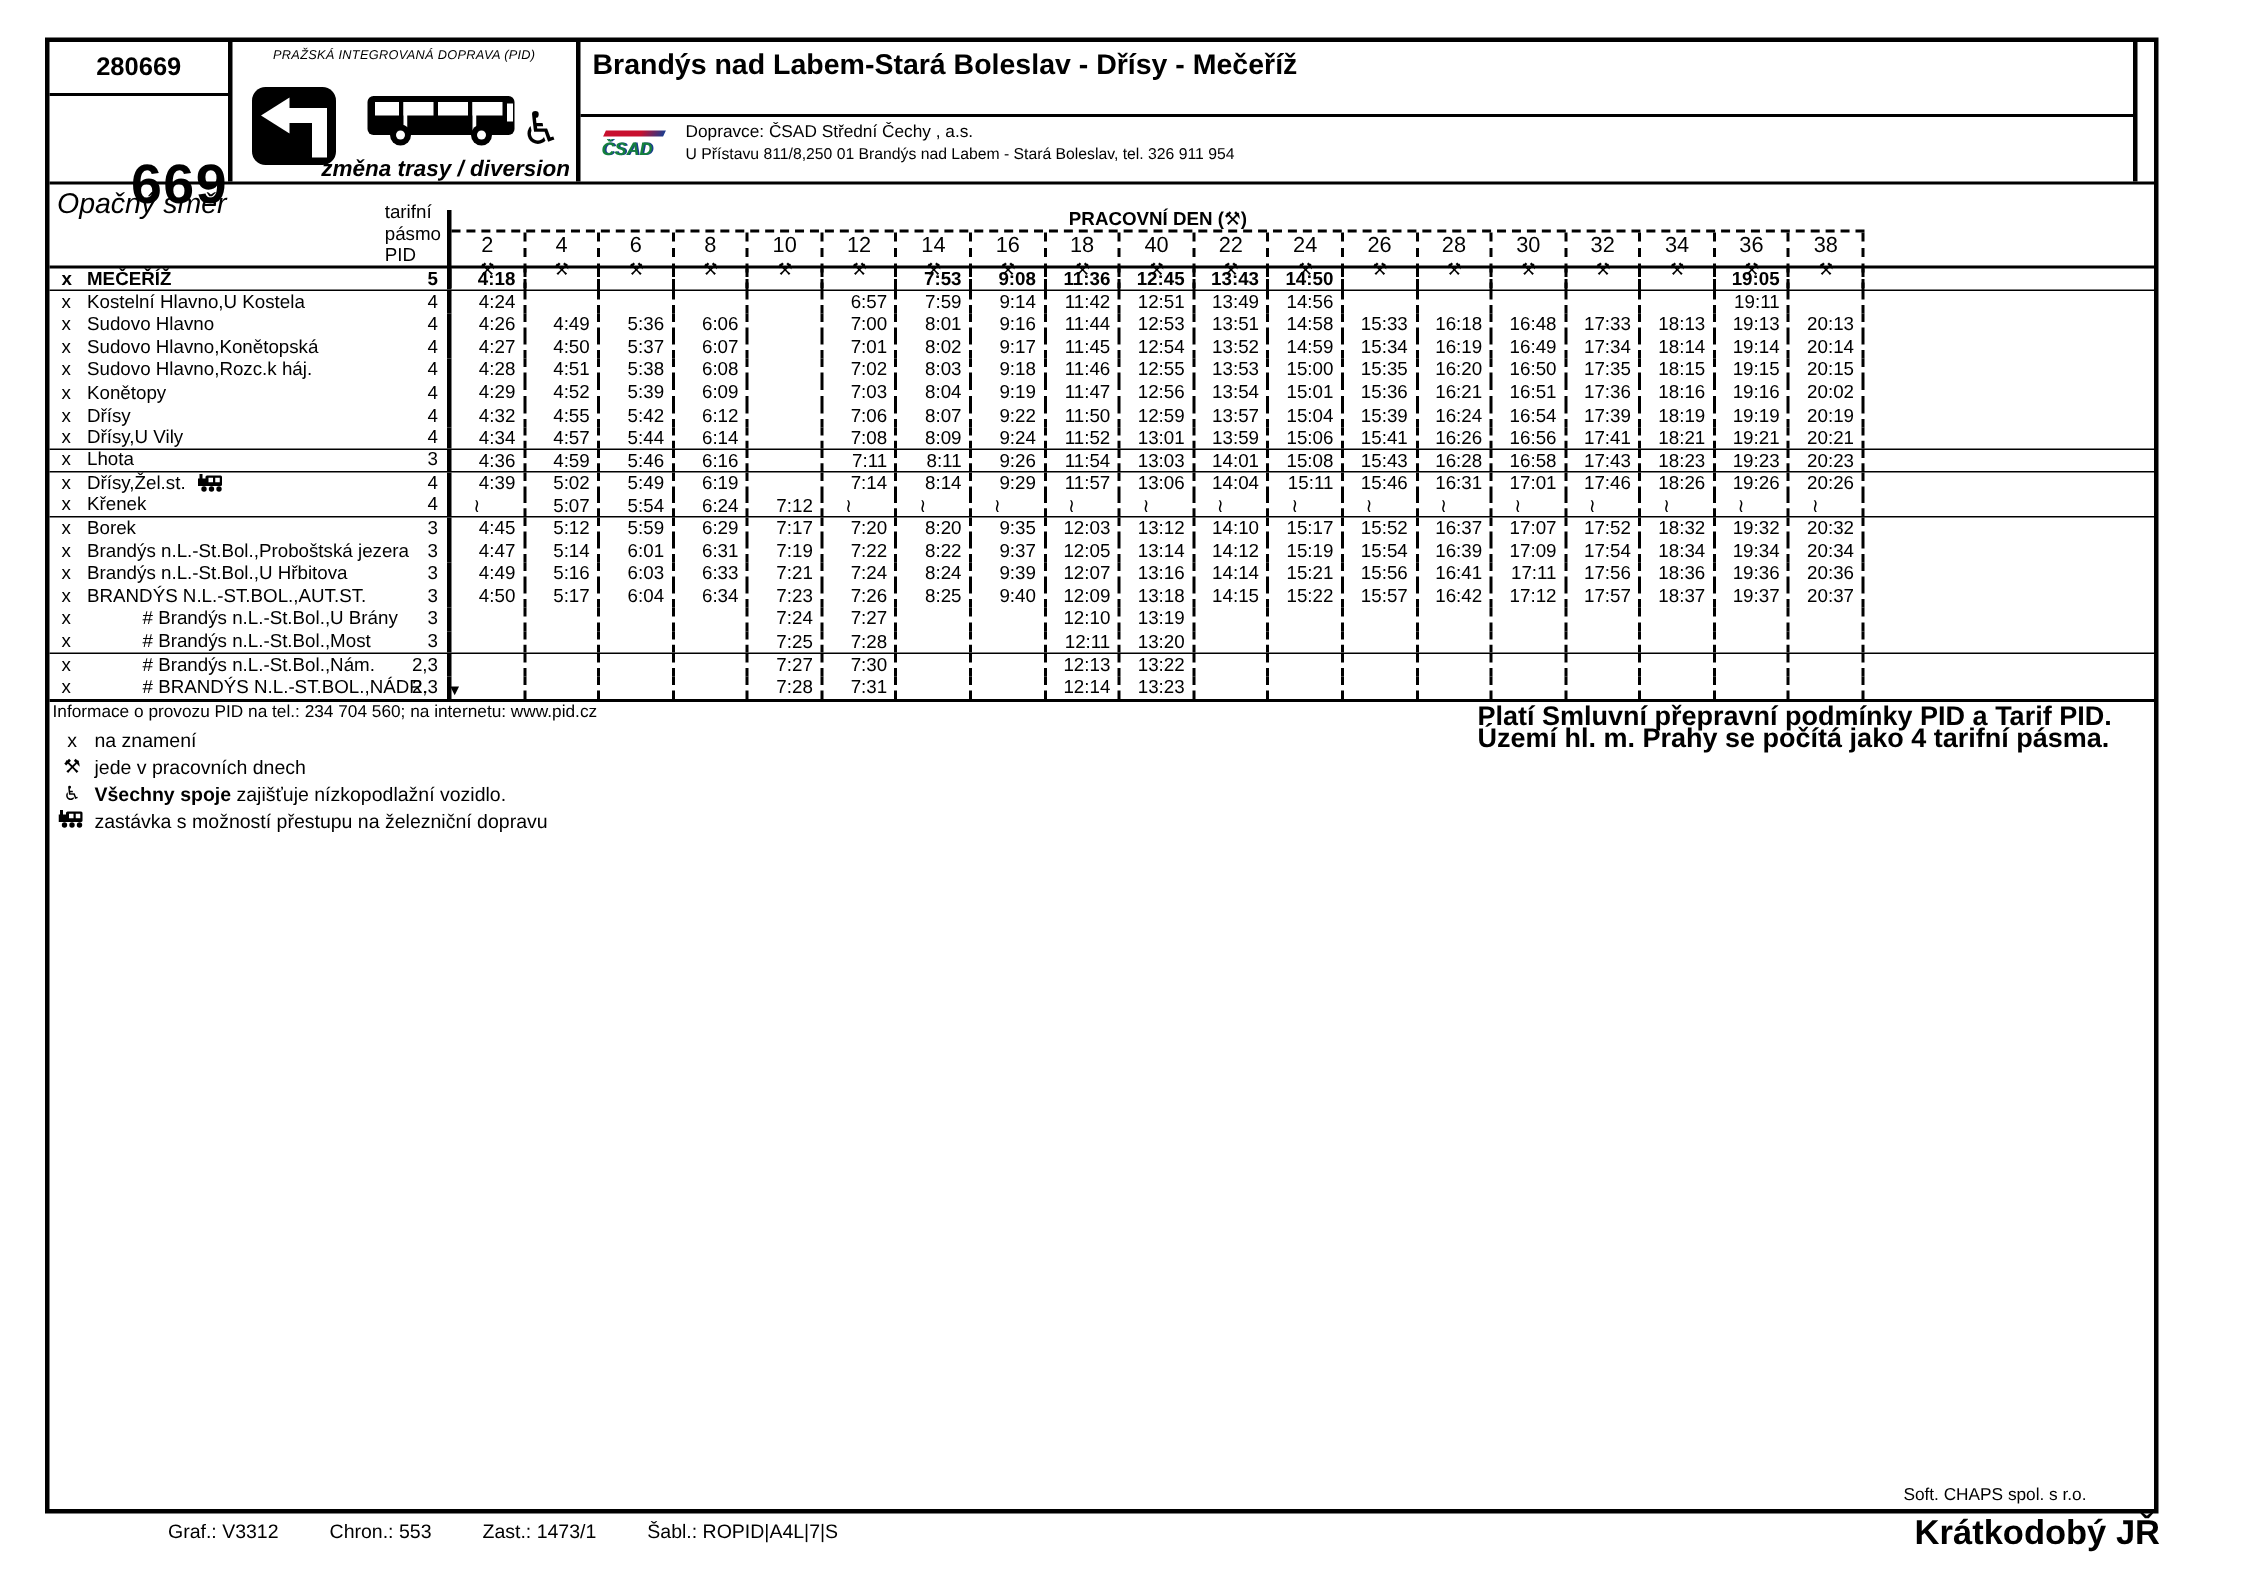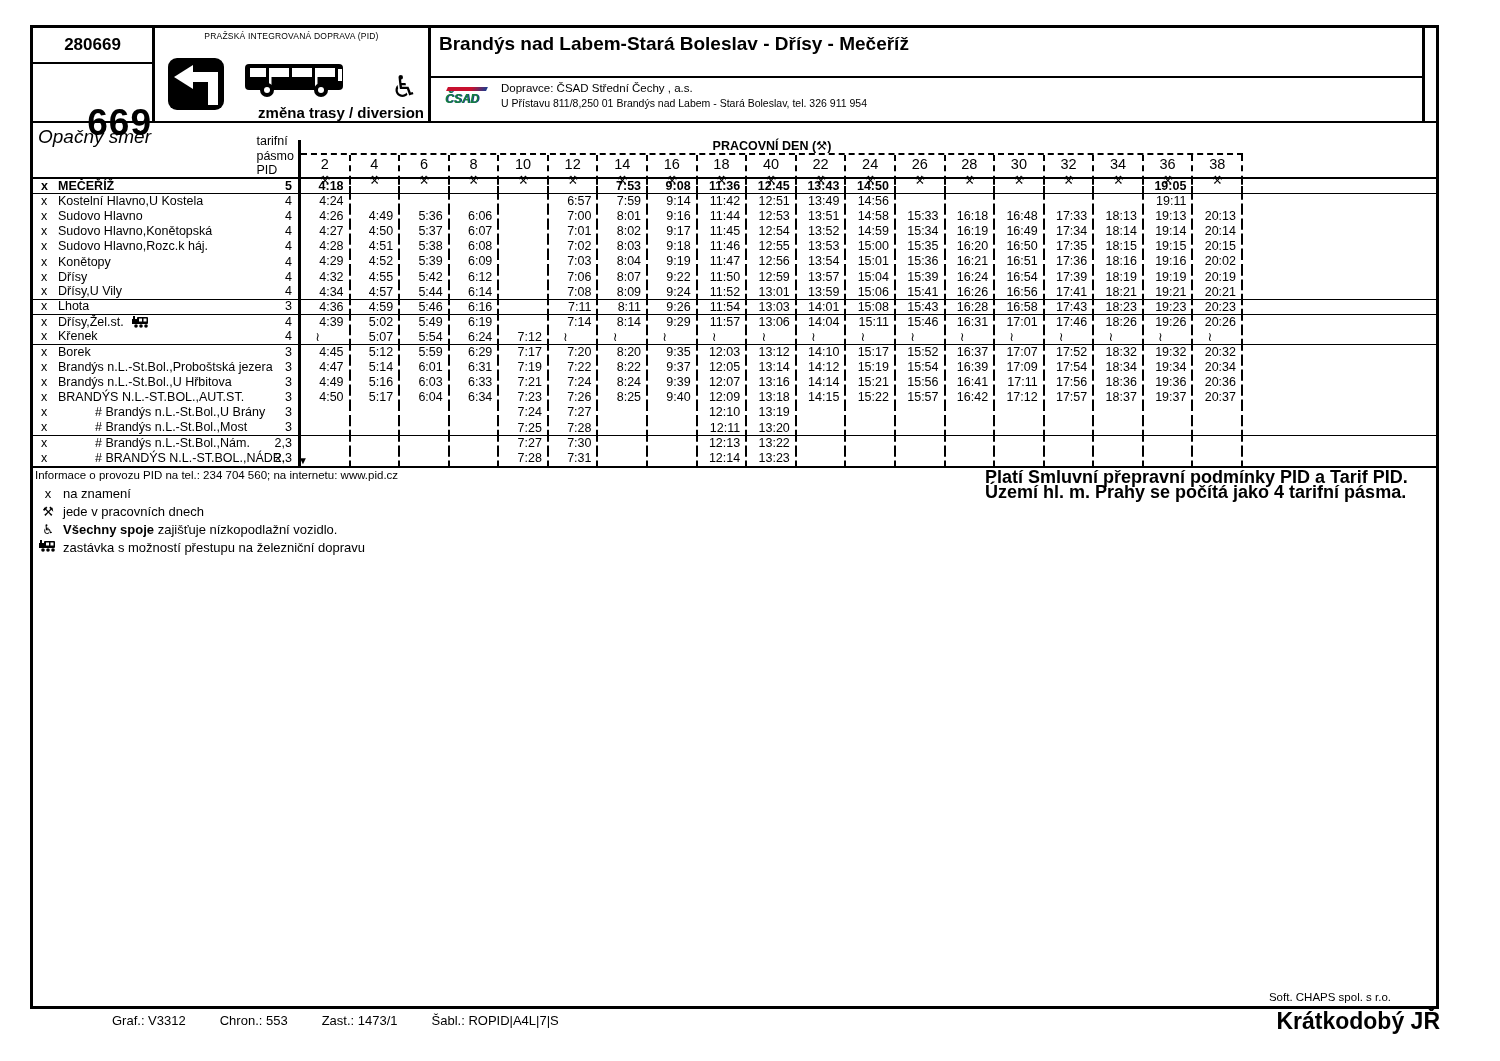--- a/index.html
+++ b/index.html
@@ -5,21 +5,21 @@
   html,body{margin:0;padding:0;}
   body{width:1500px;height:1061px;background:#fff;color:#000;
        font-family:"Liberation Sans","DejaVu Sans",sans-serif;position:relative;overflow:hidden;}
   .doc{position:absolute;left:30px;top:25px;width:1403px;height:978px;border:3px solid #000;box-sizing:content-box;background:#fff;}
 
   
   .top-band{position:absolute;left:0;top:0;width:100%;height:95px;border-bottom:2px solid #000;display:flex;box-sizing:border-box;}
   .cell-line{width:122px;border-right:3px solid #000;box-sizing:border-box;}
   .line-code{height:34px;line-height:34px;text-align:center;font-weight:bold;font-size:17px;border-bottom:2px solid #000;}
   .line-num{font-size:37px;font-weight:bold;text-align:right;line-height:56px;letter-spacing:1px;margin-top:31px;}
-  .cell-pid{width:276px;border-right:3px solid #000;box-sizing:border-box;position:relative;}
+  .cell-pid{width:232px;border-right:3px solid #000;box-sizing:border-box;position:relative;font-style:italic;}
   .pid-label{font-size:8.5px;text-align:center;padding-top:3px;letter-spacing:.2px;}
   .div-icon{position:absolute;left:12px;top:29px;}
   .bus-icon{position:absolute;left:88px;top:32px;}
   .wc-icon{position:absolute;right:10px;top:44px;font-size:30px;line-height:30px;}
   .diversion-label{position:absolute;bottom:0px;right:4px;font-weight:bold;font-size:15px;}
   .cell-title{flex:1;position:relative;box-sizing:border-box;}
   .doc-title{font-size:19px;font-weight:bold;padding:5px 0 0 8px;height:50px;box-sizing:border-box;border-bottom:2px solid #000;white-space:nowrap;}
   .operator-block{position:relative;height:43px;}
   .csad-logo{position:absolute;left:10px;top:9px;width:52px;height:24px;}
   .csad-stripe{height:4px;background:linear-gradient(90deg,#c8102e 60%,#1a3c8f 100%);transform:skewX(-25deg);width:40px;margin-left:6px;}

